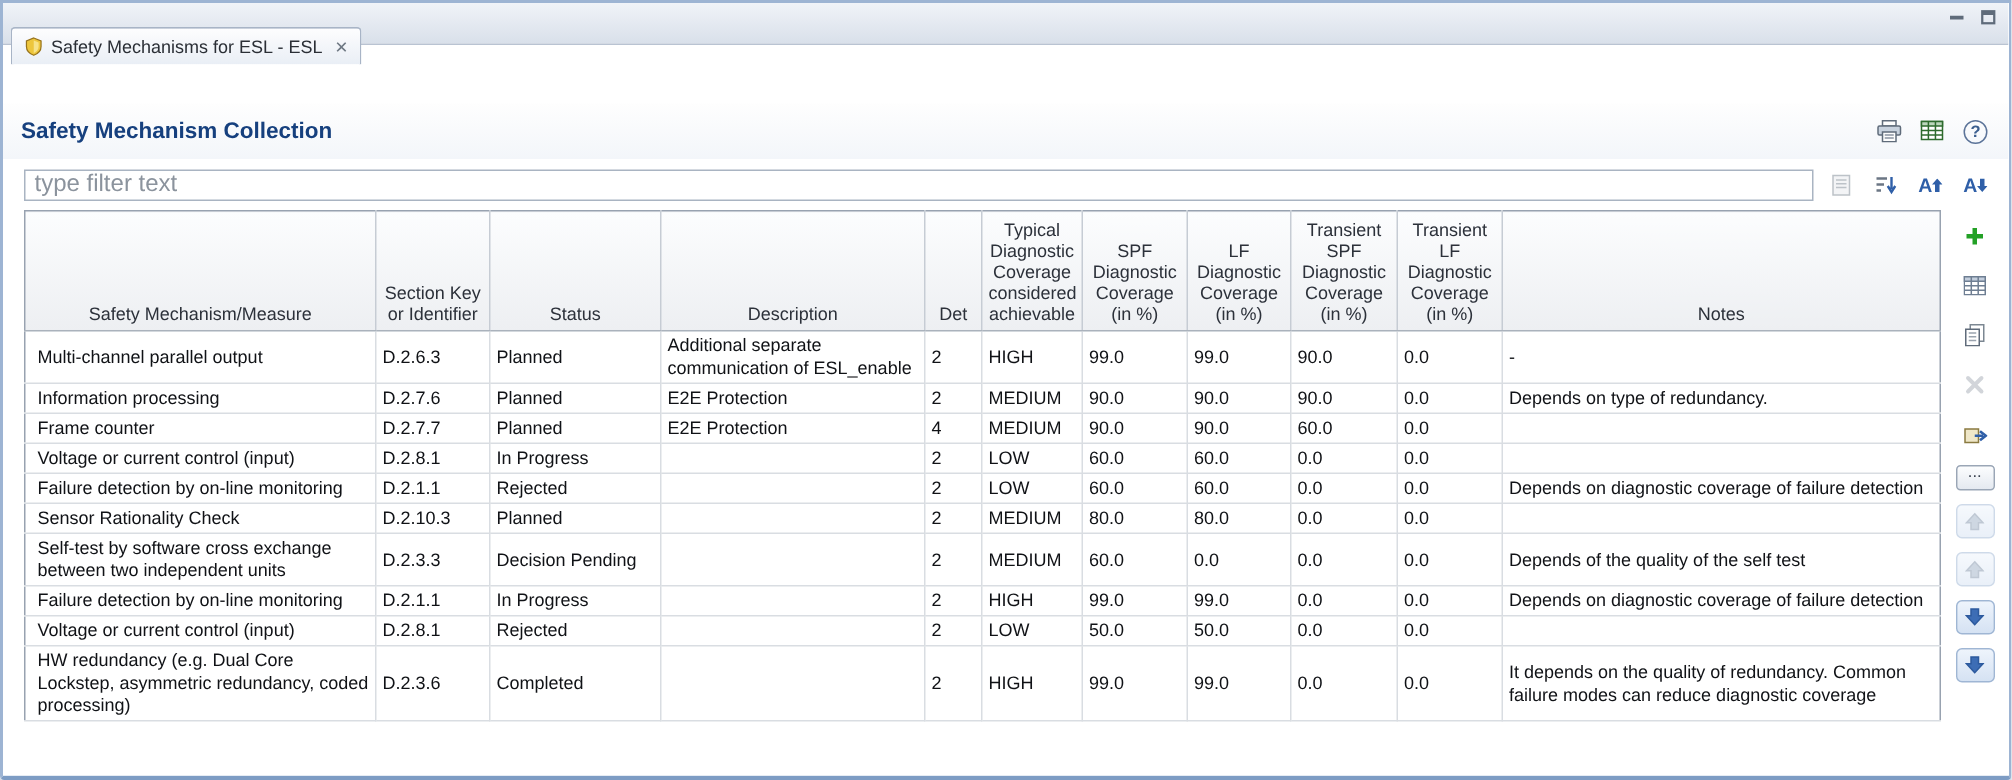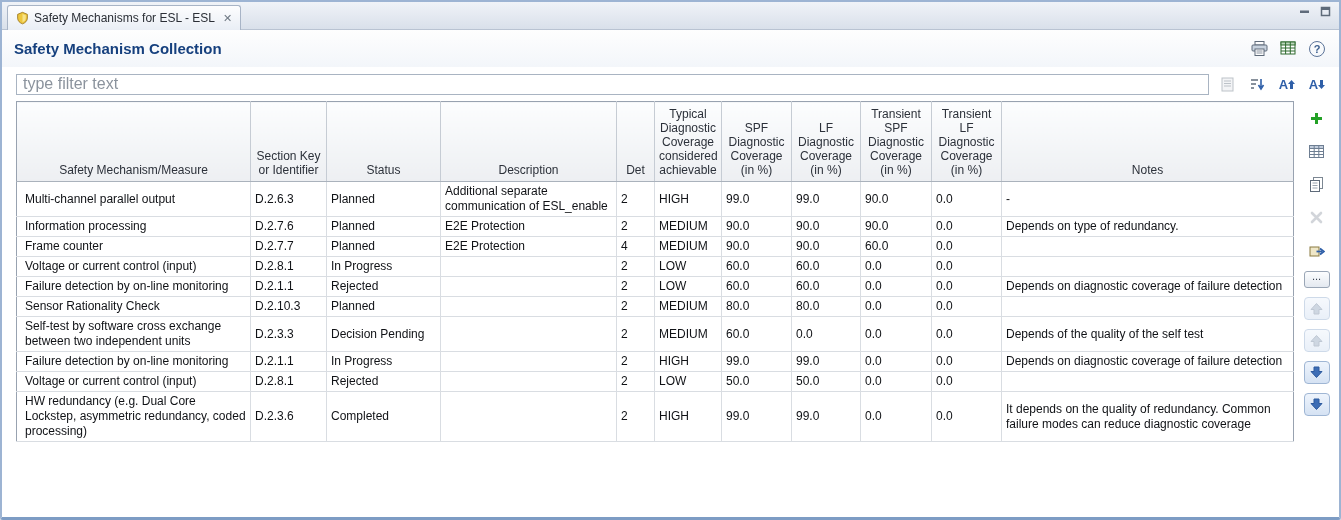--- a/index.html
+++ b/index.html
@@ -10,29 +10,30 @@
     background:#ffffff; display:flex; flex-direction:column;
   }
   
   .tabbar {
     height:28px; flex:0 0 28px; background:linear-gradient(#f0f3f8,#d9e0ea);
     border-bottom:1px solid #b9c3d2; display:flex; align-items:flex-end; position:relative;
   }
   .tab {
     height:25px; margin-left:5px; padding:0 8px; display:flex; align-items:center; gap:5px;
     background:linear-gradient(#fdfdfe,#e9eef5); border:1px solid #a8b4c6; border-bottom:none;
-    border-radius:3px 3px 0 0; position:relative; top:1px; font-size:12px; color:#2b2f36;
+    border-radius:3px 3px 0 0; position:relative; top:14px; font-size:12px; color:#2b2f36;
   }
   .tab-close { font-size:11px; color:#6e7883; margin-left:3px; cursor:pointer; }
   .win-controls { position:absolute; right:8px; top:4px; display:flex; gap:10px; }
   .win-controls span { display:inline-flex; cursor:pointer; }
   
   .header-row {
     height:37px; flex:0 0 37px; display:flex; align-items:center; padding:0 12px;
     background:linear-gradient(#fefefe,#f3f6fa);
+    margin-top:39px;
   }
   .page-title { flex:1; font-size:15px; font-weight:bold; color:#16407e; }
   .header-icons { display:flex; align-items:center; gap:9px; }
   .hicon { display:inline-flex; align-items:center; justify-content:center; width:20px; height:20px; cursor:pointer; }
   .help-circle {
     width:16px; height:16px; border:1px solid #5c7499; border-radius:50%;
     color:#3c5f8f; font-size:11px; font-weight:bold; display:flex; align-items:center; justify-content:center;
   }
   
   .filter-row { height:34px; flex:0 0 34px; display:flex; align-items:center; padding:0 10px 0 14px; gap:6px; background:#fff; }

